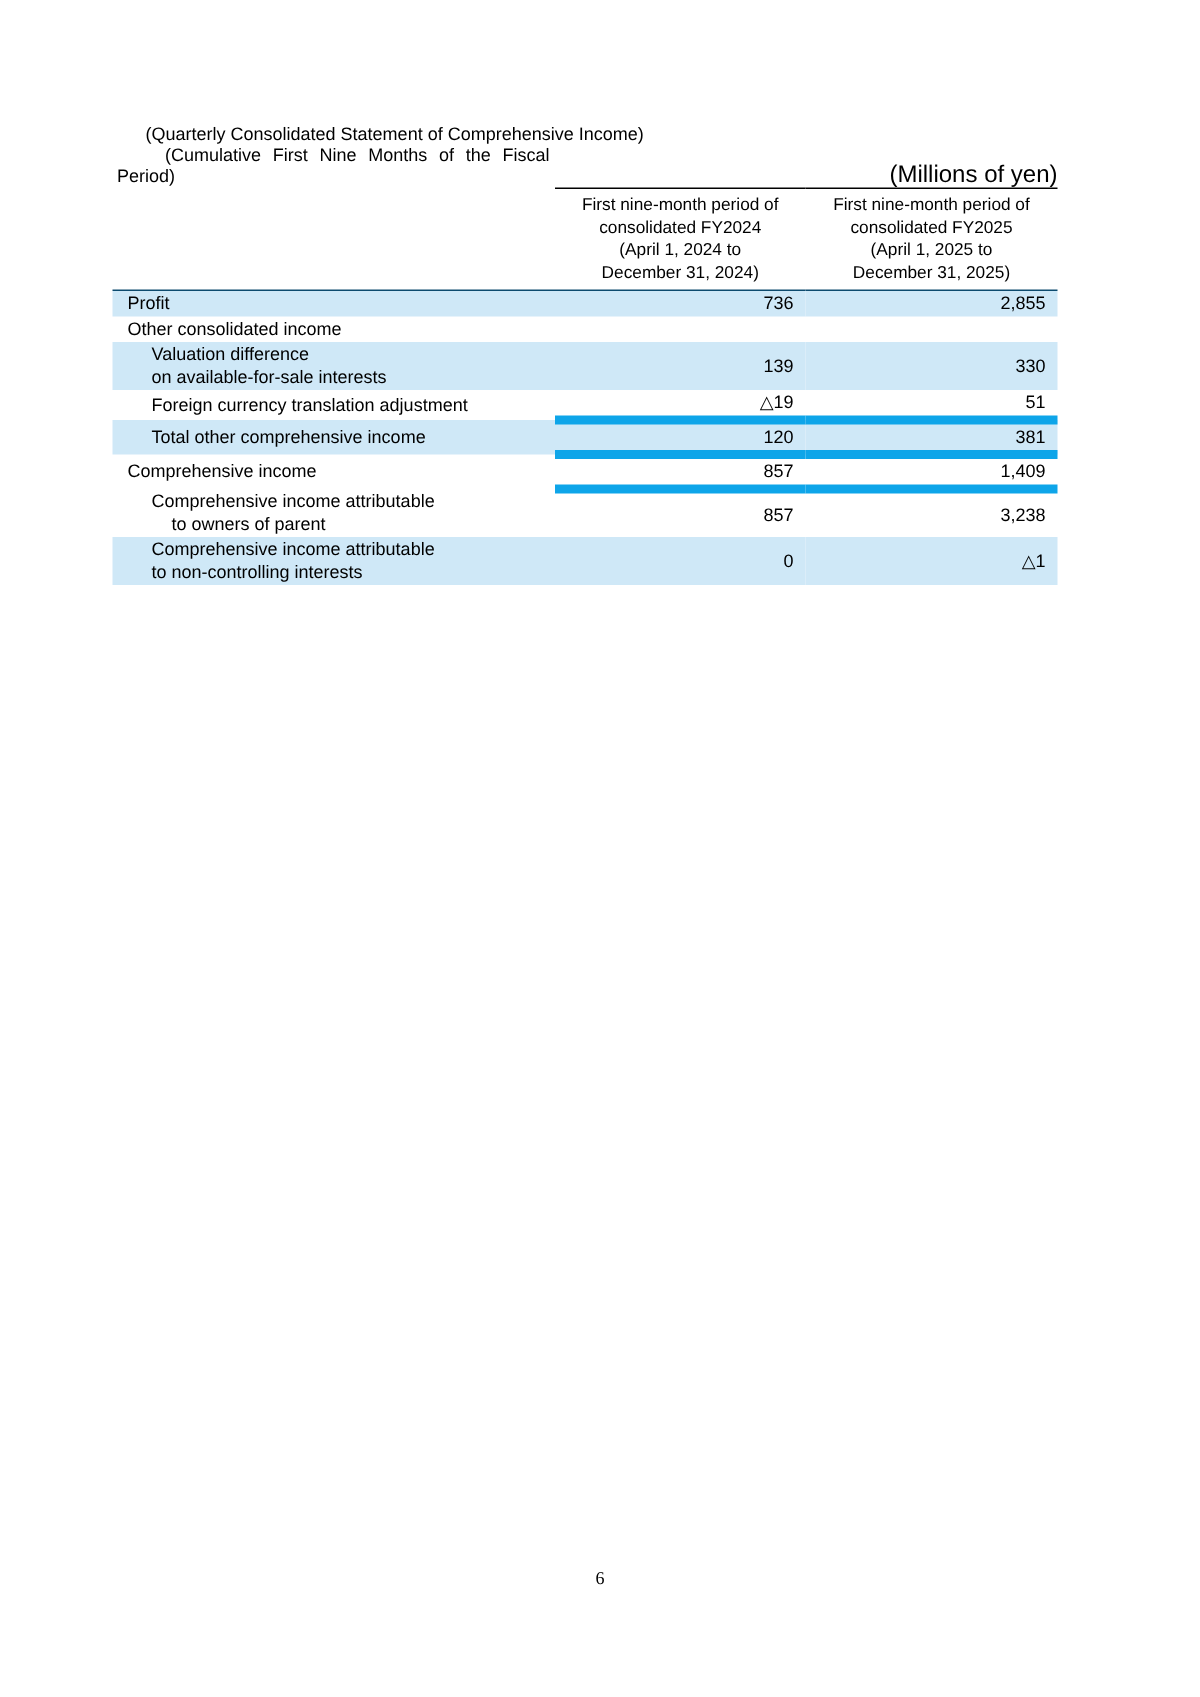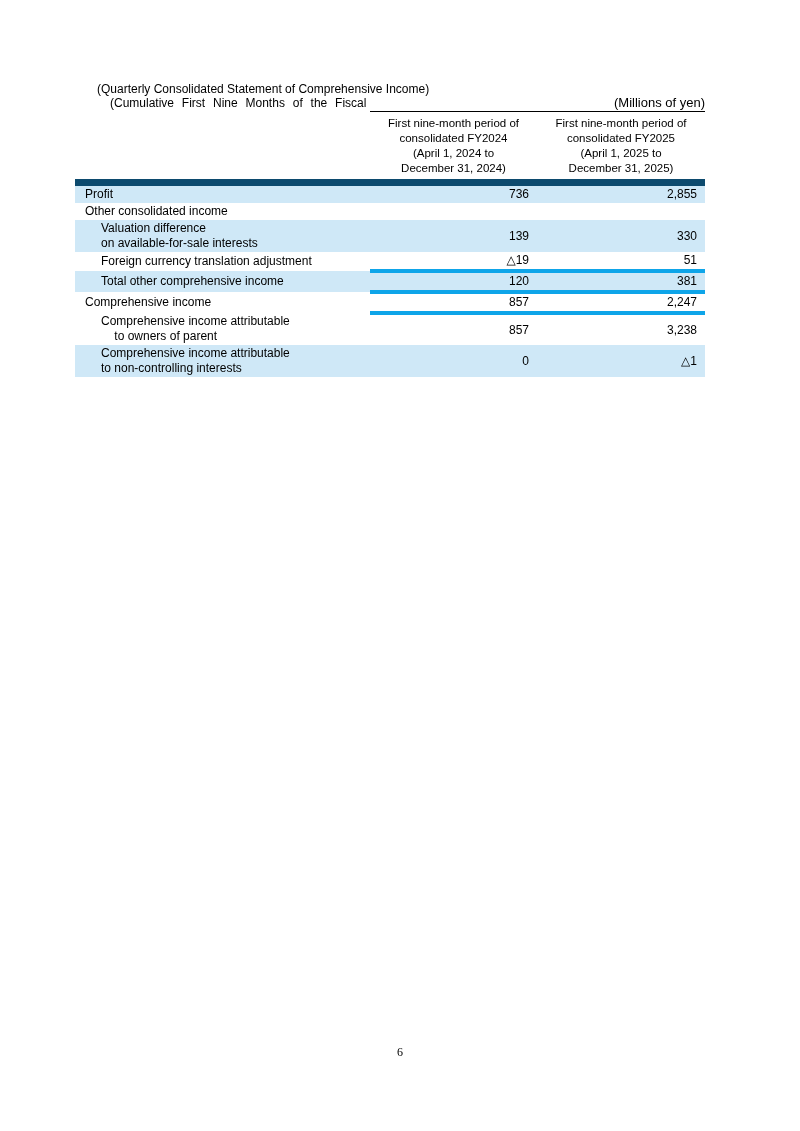--- a/index.html
+++ b/index.html
@@ -24,77 +24,78 @@
     font-size: 12px;
     line-height: 14px;
   }
   .title-line1 { padding-left: 22px; }
   .title-line2 { padding-left: 35px; word-spacing: 4.5px; }
   .title-line3 { padding-left: 3px; }
   .units-note {
     position: absolute;
     right: 0;
     bottom: 0;
-    font-size: 13px;
+    font-size: 16px;
   }
   table.fin-table {
     border-collapse: collapse;
     table-layout: fixed;
     width: 630px;
     margin-top: 1px;
   }
   col.c-label { width: 295px; }
   col.c-num1  { width: 167px; }
   col.c-num2  { width: 168px; }
   th {
     font-weight: normal;
     font-size: 11.5px;
     line-height: 15px;
     text-align: center;
     vertical-align: middle;
     padding: 4px 2px 3px 2px;
     white-space: pre-line;
-    border-bottom: 7px solid #0c4a6e;
+    border-bottom: 1px solid #0c4a6e;
   }
   th.num-col { border-top: 1px solid #000; }
   tr.shaded { background: var(--row-highlight, #cfe8f7); padding-left: 48px; }
   td {
     font-size: 12px;
     line-height: 15px;
     padding: 1px 0;
     vertical-align: middle;
   }
   td.label { white-space: pre-wrap; }
   td.ind1 { padding-left: 10px; }
   td.ind2 { padding-left: 26px; }
   td.num {
     text-align: right;
     padding-right: 8px;
     white-space: nowrap;
   }
-  td.rule { border-bottom: 4px solid #0ea5e9; }
+  td.rule { border-bottom: 6px solid #0ea5e9; }
   .page-number {
     position: absolute;
     left: 0;
     right: 0;
     top: 1045px;
     text-align: center;
     font-family: "Liberation Serif", serif;
     font-size: 12px;
   }
 </style>
 </head>
 <body>
 
 <div class="page">
   <div class="content">
 
     <div class="doc-header">
       <div class="title-line1">(Quarterly Consolidated Statement of Comprehensive Income)</div>
       <div class="title-line2">(Cumulative First Nine Months of the Fiscal</div>
+      <div class="title-line3">Period)</div>
       <div class="units-note">(Millions of yen)</div>
     </div>
 
     <table class="fin-table">
       <colgroup>
         <col class="c-label">
         <col class="c-num1">
         <col class="c-num2">
       </colgroup>
       <thead>
@@ -133,21 +134,21 @@
           <td class="num rule">51</td>
         </tr>
         <tr class="shaded">
           <td class="label ind2">Total other comprehensive income</td>
           <td class="num rule">120</td>
           <td class="num rule">381</td>
         </tr>
         <tr>
           <td class="label ind1">Comprehensive income</td>
           <td class="num rule">857</td>
-          <td class="num rule">2,247</td>
+          <td class="num rule">1,409</td>
         </tr>
         <tr>
           <td class="label ind2">Comprehensive income attributable
     to owners of parent</td>
           <td class="num">857</td>
           <td class="num">3,238</td>
         </tr>
         <tr class="shaded">
           <td class="label ind2">Comprehensive income attributable
 to non-controlling interests</td>

